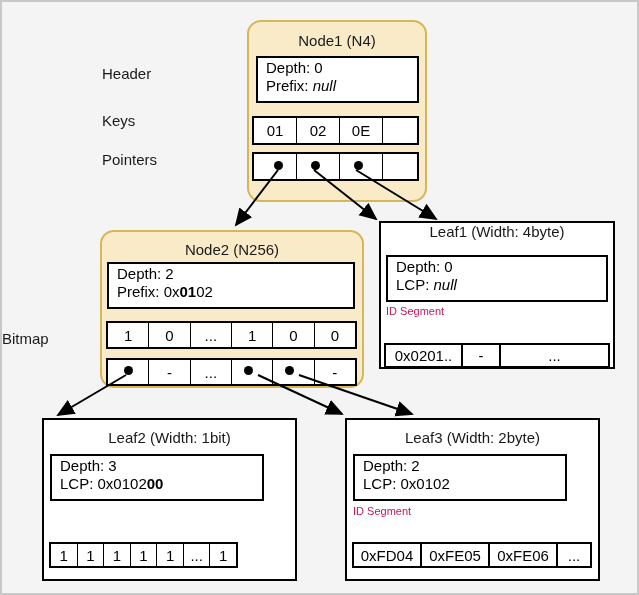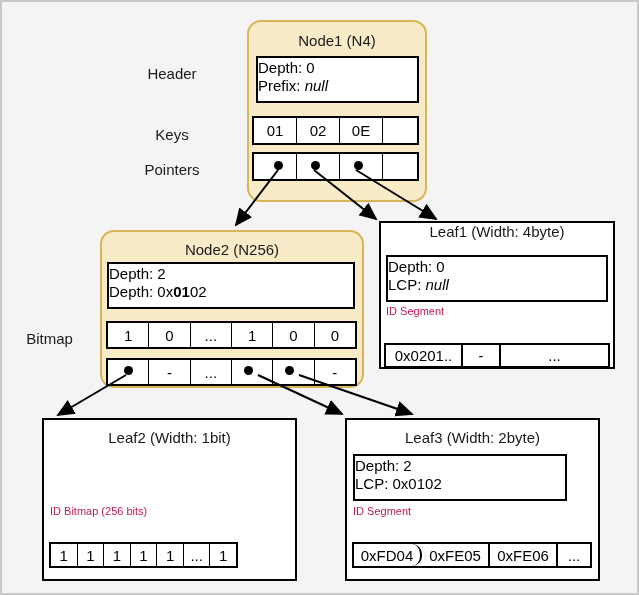--- a/index.html
+++ b/index.html
@@ -36,21 +36,21 @@
     text-align:center;
     font-size:15px;
     color:#1a1a1a;
     white-space:nowrap;
   }
 
   
   .header-box{
     background:#ffffff;
     border:2px solid #000000;
-    padding:1px 0;
+    padding:1px 8px;
   }
   .header-box .line{
     font-size:15px;
     line-height:18px;
     color:#000;
     white-space:nowrap;
   }
   .ital{font-style:italic;}
   .bold{font-weight:bold;}
 
@@ -81,21 +81,21 @@
     width:9px;height:9px;
     border-radius:50%;
     background:#000;
   }
 
   
   .side-label{
     position:absolute;
     font-size:15px;
     color:#1a1a1a;
-    text-align:center;
+    text-align:left;
     white-space:nowrap;
   }
 
   
   .sub-caption{
     position:absolute;
     font-size:11px;
     color:#be185d;
     white-space:nowrap;
   }
@@ -106,22 +106,22 @@
     width:639px;height:595px;
     pointer-events:none;
   }
 </style>
 </head>
 <body>
 
 <div id="canvas">
 
   <div class="side-label" style="left:100px;top:63px;width:140px;">Header</div>
-  <div class="side-label" style="left:100px;top:124px;width:140px;">Keys</div>
-  <div class="side-label" style="left:100px;top:159px;width:140px;">Pointers</div>
+  <div class="side-label" style="left:100px;top:110px;width:140px;">Keys</div>
+  <div class="side-label" style="left:100px;top:149px;width:140px;">Pointers</div>
   <div class="side-label" style="left:0px;top:328px;width:95px;">Bitmap</div>
 
   <div class="abs node-box" style="left:245px;top:18px;width:180px;height:182px;">
     <div class="box-title" style="top:10px;">Node1 (N4)</div>
   </div>
 
   <div class="abs header-box" style="left:254px;top:54px;width:163px;height:47px;">
     <div class="line">Depth: 0</div>
     <div class="line">
       <span>Prefix: </span><span class="ital">null</span>
@@ -148,21 +148,21 @@
     <div class="cell" style="flex:1;"></div>
   </div>
 
   <div class="abs node-box" style="left:98px;top:228px;width:264px;height:158px;">
     <div class="box-title" style="top:9px;">Node2 (N256)</div>
   </div>
 
   <div class="abs header-box" style="left:105px;top:260px;width:248px;height:47px;">
     <div class="line">Depth: 2</div>
     <div class="line">
-      <span>Depth: 0x</span><span class="bold">01</span><span>02</span>
+      <span>Prefix: 0x</span><span class="bold">01</span><span>02</span>
     </div>
   </div>
 
   <div class="abs strip" style="left:104px;top:319px;width:251px;height:28px;">
     <div class="cell" style="flex:1;">1</div>
     <div class="cell" style="flex:1;">0</div>
     <div class="cell" style="flex:1;">...</div>
     <div class="cell" style="flex:1;">1</div>
     <div class="cell" style="flex:1;">0</div>
     <div class="cell" style="flex:1;">0</div>
@@ -199,22 +199,27 @@
   <div class="abs strip thin-div" style="left:382px;top:341px;width:226px;height:25px;">
     <div class="cell" style="width:75px;">0x0201..</div>
     <div class="cell" style="width:36px;">-</div>
     <div class="cell" style="flex:1;">...</div>
   </div>
 
   <div class="abs leaf-box" style="left:40px;top:416px;width:255px;height:163px;">
     <div class="box-title" style="top:9px;">Leaf2 (Width: 1bit)</div>
   </div>
 
-
-  <div class="sub-caption" style="left:48px;top:503px;">ID Bitmap (256 bits)</div>
+  <div class="abs header-box" style="left:48px;top:452px;width:214px;height:47px;">
+    <div class="line">Depth: 3</div>
+    <div class="line">
+      <span>LCP: 0x0102</span><span class="bold">00</span>
+    </div>
+  </div>
+
 
   <div class="abs strip" style="left:47px;top:540px;width:189px;height:26px;">
     <div class="cell" style="flex:1;">1</div>
     <div class="cell" style="flex:1;">1</div>
     <div class="cell" style="flex:1;">1</div>
     <div class="cell" style="flex:1;">1</div>
     <div class="cell" style="flex:1;">1</div>
     <div class="cell" style="flex:1;">...</div>
     <div class="cell" style="flex:1;">1</div>
   </div>
@@ -224,21 +229,21 @@
   </div>
 
   <div class="abs header-box" style="left:351px;top:452px;width:214px;height:47px;">
     <div class="line">Depth: 2</div>
     <div class="line">LCP: 0x0102</div>
   </div>
 
   <div class="sub-caption" style="left:351px;top:503px;">ID Segment</div>
 
   <div class="abs strip thin-div" style="left:350px;top:540px;width:240px;height:26px;">
-    <div class="cell" style="width:66px;border-radius:10px;">0xFD04</div>
+    <div class="cell" style="width:66px;">0xFD04</div>
     <div class="cell" style="width:66px;">0xFE05</div>
     <div class="cell" style="width:66px;">0xFE06</div>
     <div class="cell" style="flex:1;">...</div>
   </div>
 
   <svg id="arrows" viewBox="0 0 639 595" xmlns="http://www.w3.org/2000/svg">
     <defs>
       <marker id="ah" markerWidth="10" markerHeight="10" refX="8" refY="4" orient="auto" markerUnits="strokeWidth">
         <path d="M0,0 L9,4 L0,8 z" fill="#000"></path>
       </marker>

